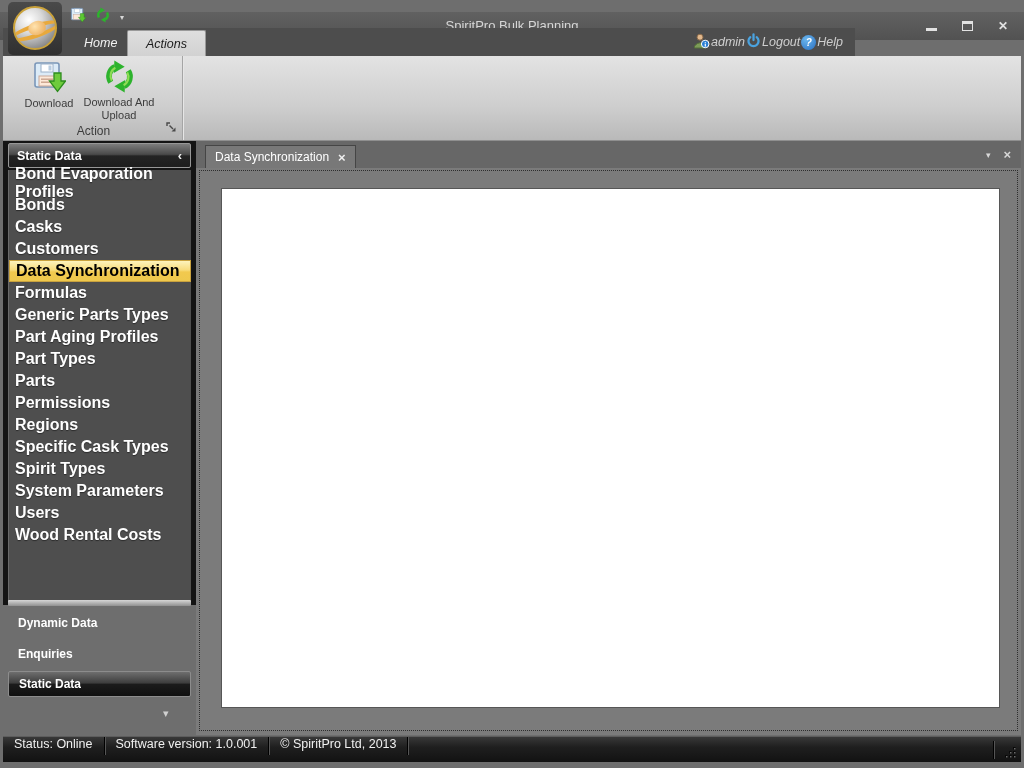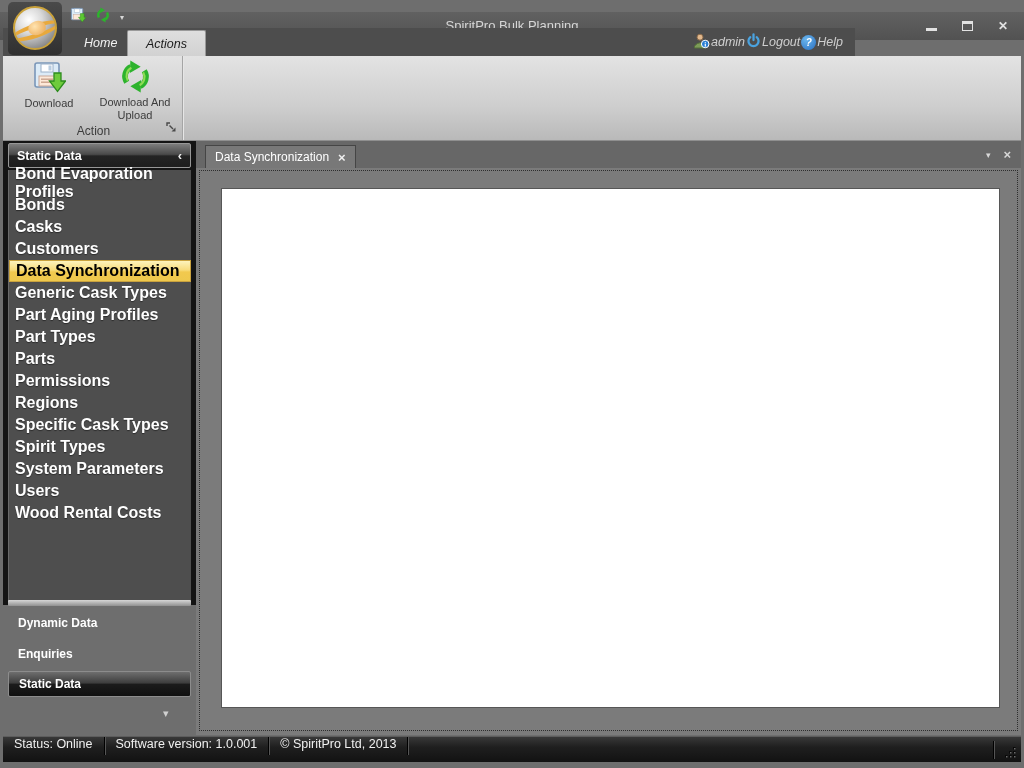--- a/index.html
+++ b/index.html
@@ -49,21 +49,21 @@
   .ribbon { position:absolute; left:3px; top:56px; width:1018px; height:85px;
             background:linear-gradient(#e3e3e3 0%, #cecece 60%, #b9b9b9 100%);
             border-bottom:1px solid #8f8f8f; }
   .rb-group { position:absolute; left:2px; top:0; width:178px; height:84px;
               border-right:1px solid #a5a5a5; box-shadow:1px 0 0 #e6e6e6; }
   .rb-btn { position:absolute; top:2px; width:84px; height:64px; display:flex; flex-direction:column;
             align-items:center; cursor:default; }
   .rb-btn .ic { height:36px; display:flex; align-items:flex-end; }
   .rb-btn .lbl { font-size:11px; color:#3c3c3c; text-align:center; line-height:13px; margin-top:3px; }
   .rb-btn.b1 { left:2px; }
-  .rb-btn.b2 { left:88px; }
+  .rb-btn.b2 { left:72px; }
   .rb-caption { position:absolute; left:0; bottom:2px; width:100%; text-align:center;
                 font-size:12px; color:#3c3c3c; }
   .rb-launcher { position:absolute; right:5px; bottom:3px; }
 
   
   .main { position:absolute; left:3px; top:141px; width:1018px; height:464px; background:#141414; }
 
   
   .sb-header { position:absolute; left:5px; top:2px; width:183px; height:25px;
                background:linear-gradient(#7d7d7d 0%, #4a4a4a 45%, #242424 52%, #1d1d1d 100%);
@@ -228,21 +228,22 @@
     <span>Static Data</span>
     <span class="chev">‹</span>
   </div>
 
   <div class="nav-list">
     <div class="nav-item">Bond Evaporation Profiles</div>
     <div class="nav-item">Bonds</div>
     <div class="nav-item">Casks</div>
     <div class="nav-item">Customers</div>
     <div class="nav-item selected">Data Synchronization</div>
-    <div class="nav-item">Generic Cask Types</div>
+    <div class="nav-item">Formulas</div>
+    <div class="nav-item">Generic Parts Types</div>
     <div class="nav-item">Part Aging Profiles</div>
     <div class="nav-item">Part Types</div>
     <div class="nav-item">Parts</div>
     <div class="nav-item">Permissions</div>
     <div class="nav-item">Regions</div>
     <div class="nav-item">Specific Cask Types</div>
     <div class="nav-item">Spirit Types</div>
     <div class="nav-item">System Parameters</div>
     <div class="nav-item">Users</div>
     <div class="nav-item">Wood Rental Costs</div>

